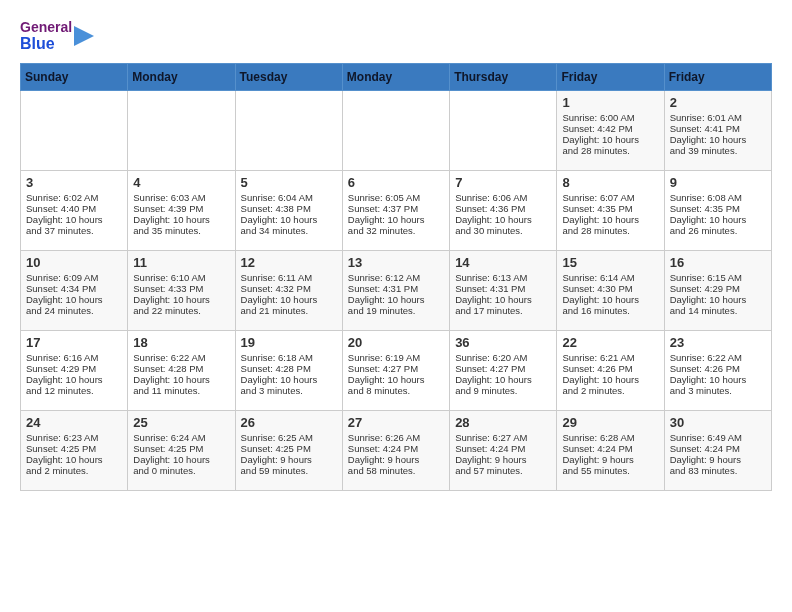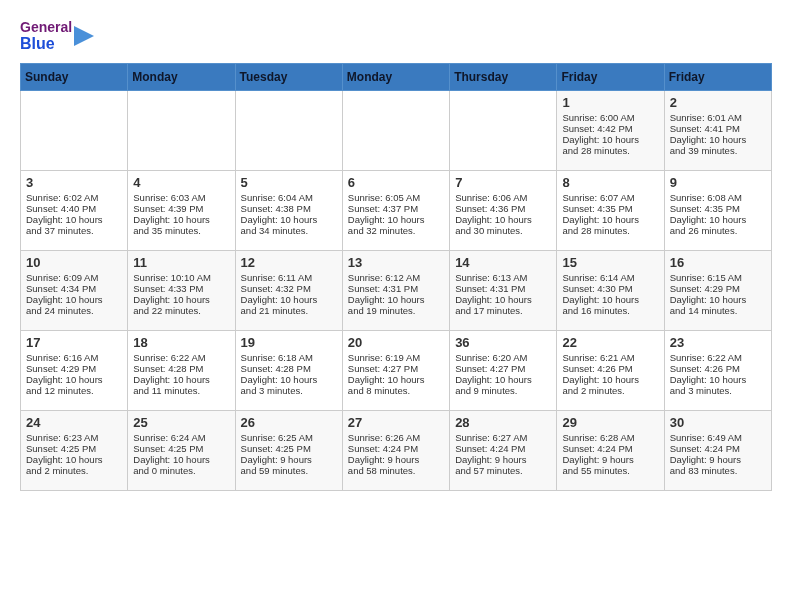--- a/index.html
+++ b/index.html
@@ -182,21 +182,21 @@
       <tr>
         <td>
           <span class="day-number">10</span>
           <div>Sunrise: 6:09 AM</div>
           <div>Sunset: 4:34 PM</div>
           <div>Daylight: 10 hours</div>
           <div>and 24 minutes.</div>
         </td>
         <td>
           <span class="day-number">11</span>
-          <div>Sunrise: 10:10 AM</div>
+          <div>Sunrise: 6:10 AM</div>
           <div>Sunset: 4:33 PM</div>
           <div>Daylight: 10 hours</div>
           <div>and 22 minutes.</div>
         </td>
         <td>
           <span class="day-number">12</span>
           <div>Sunrise: 6:11 AM</div>
           <div>Sunset: 4:32 PM</div>
           <div>Daylight: 10 hours</div>
           <div>and 21 minutes.</div>

